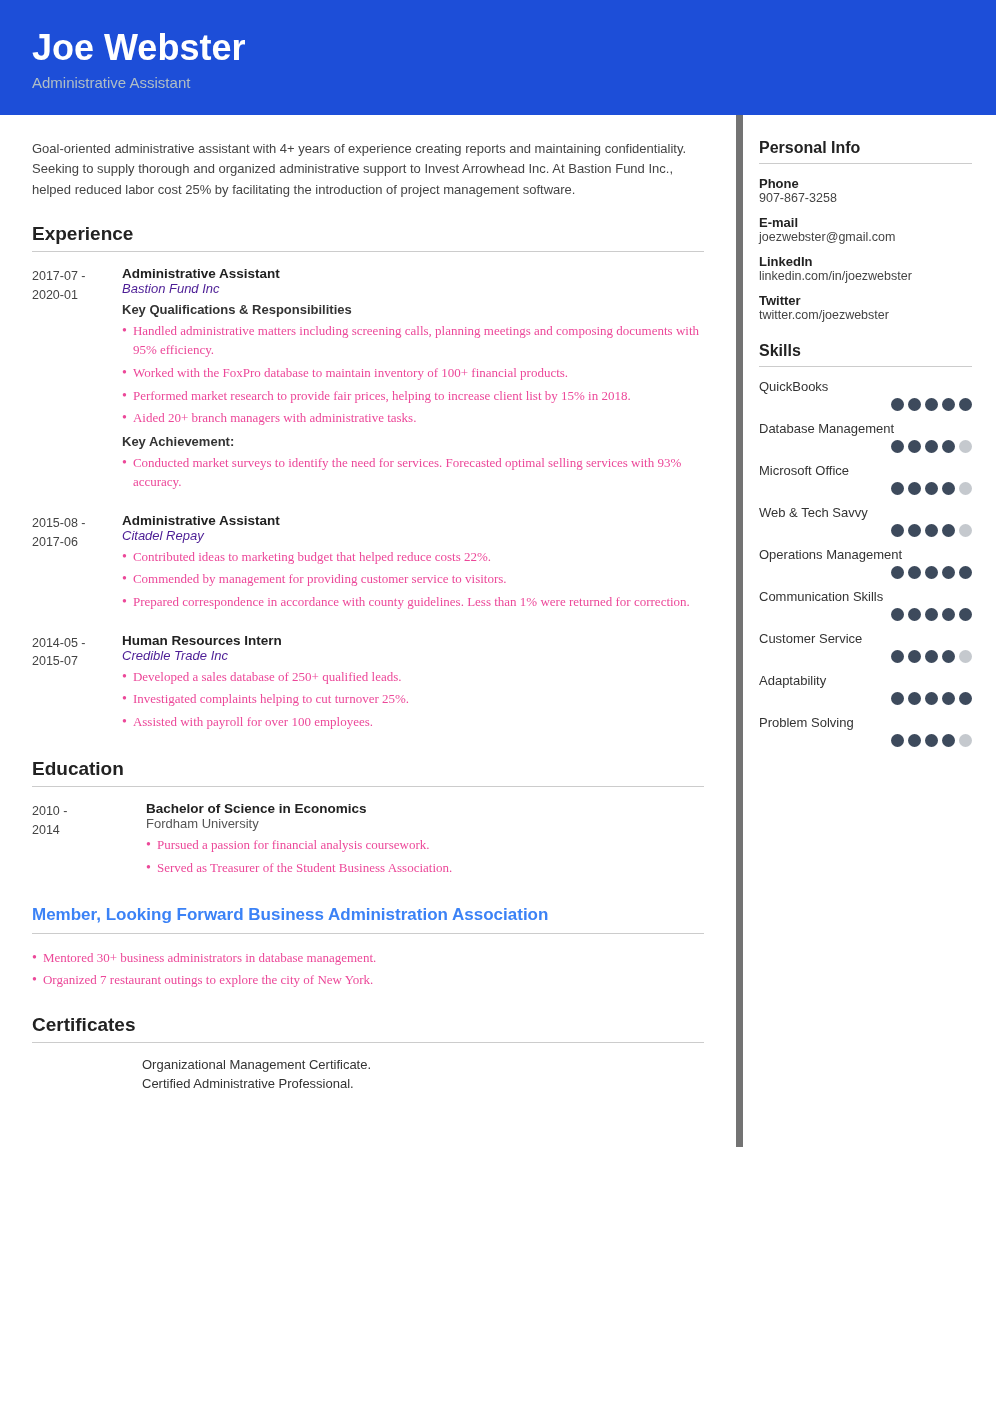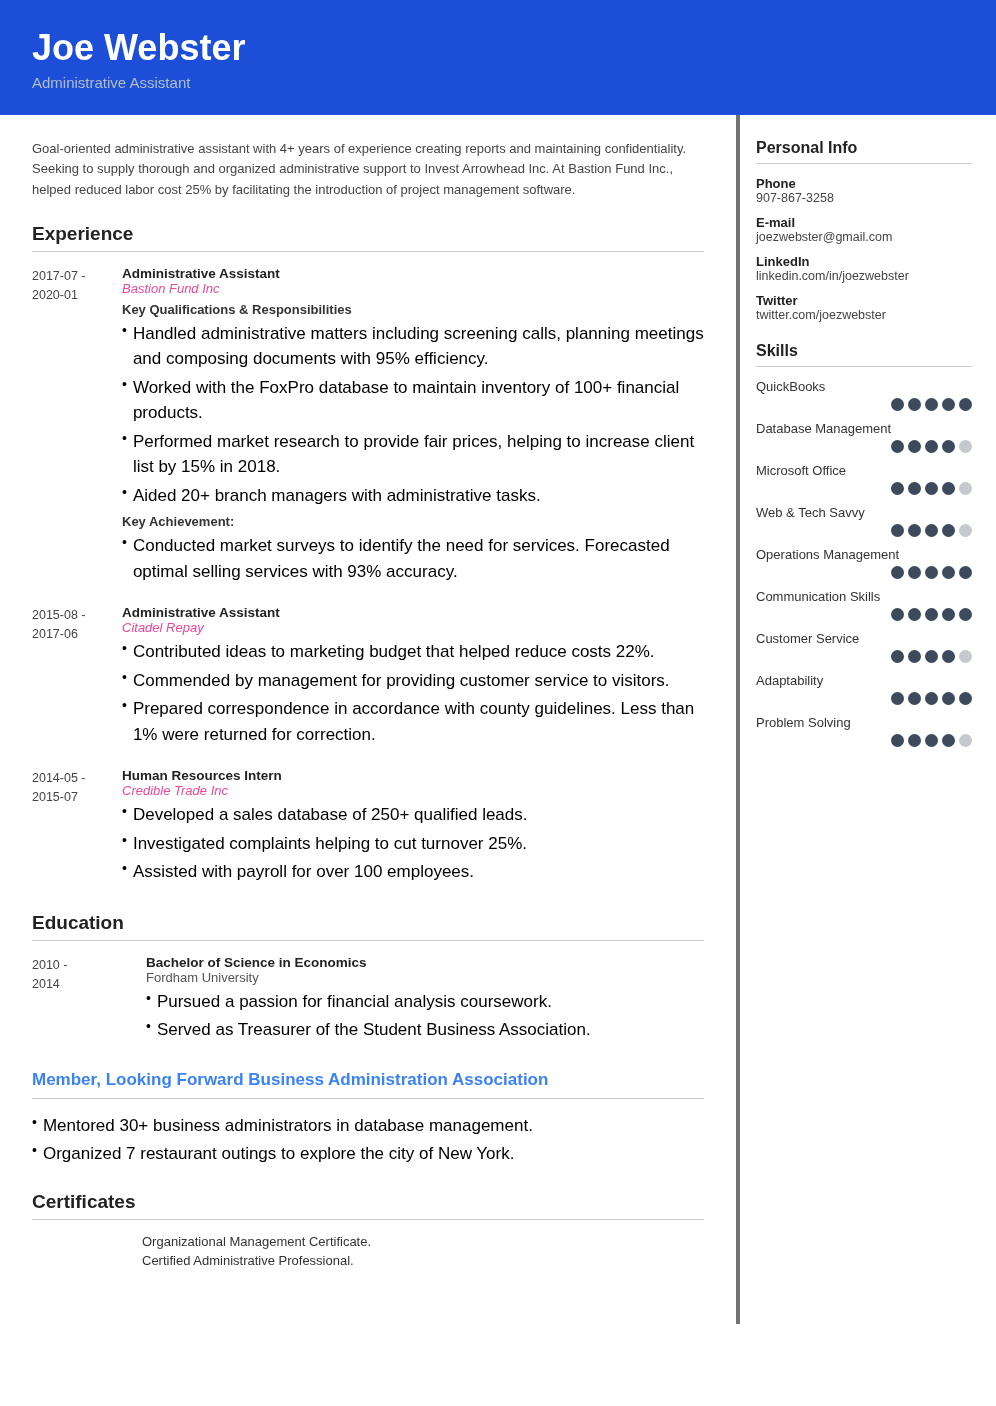--- a/index.html
+++ b/index.html
@@ -31,21 +31,21 @@
       display: flex;
       width: 100%;
     }
     .left-col {
       flex: 1;
       padding: 24px 32px 32px 32px;
     }
     .right-col {
       width: 260px;
       padding: 24px 24px 32px 16px;
-      border-left: 4px solid #737373;
+      border-left: 7px solid #737373;
       flex-shrink: 0;
     }
     .summary {
       font-size: 13px;
       color: #444;
       line-height: 1.6;
       margin-bottom: 22px;
     }
     .section-title {
       font-size: 19px;
@@ -77,41 +77,42 @@
     .exp-content {
       flex: 1;
     }
     .exp-job-title {
       font-size: 13.5px;
       font-weight: bold;
       color: #222;
     }
     .exp-company {
       font-style: italic;
-      color: #ec4899;
+      color: #4c1d95;
       margin-bottom: 4px;
       font-size: 13px;
     }
     .exp-subsection-title {
       font-weight: bold;
       font-size: 13px;
       margin: 6px 0 4px 0;
     }
     .bullet-list {
       list-style: none;
       padding: 0;
       margin: 0;
     }
     .bullet-list li {
       display: flex;
       align-items: flex-start;
       margin-bottom: 3px;
       line-height: 1.5;
-      font-size: 17px;
-      color: #000000;
+      font-size: 13px;
+      color: #ec4899;
+      font-family: Liberation Serif, serif;
     }
     .bullet-list li::before {
       content: "•";
       margin-right: 6px;
       flex-shrink: 0;
       font-size: 14px;
       line-height: 1.4;
     }
     .edu-entry {
       display: flex;

